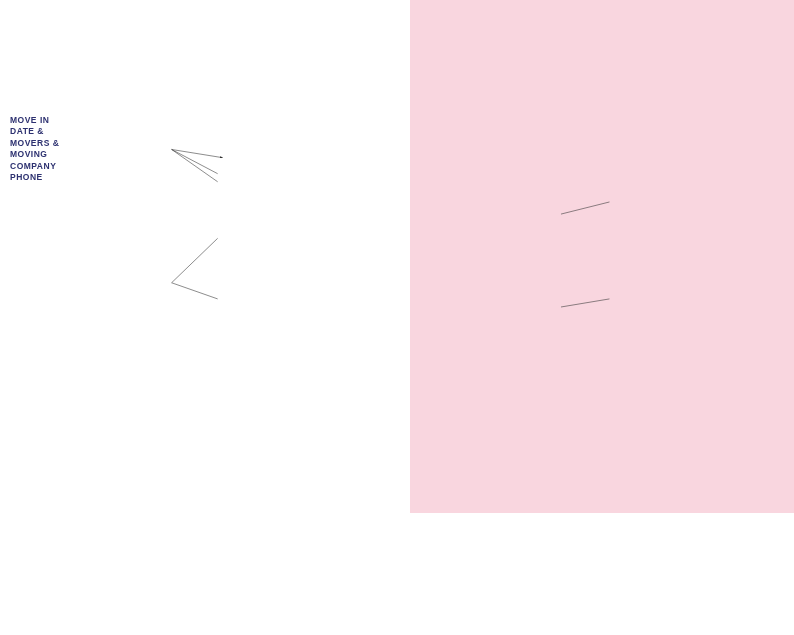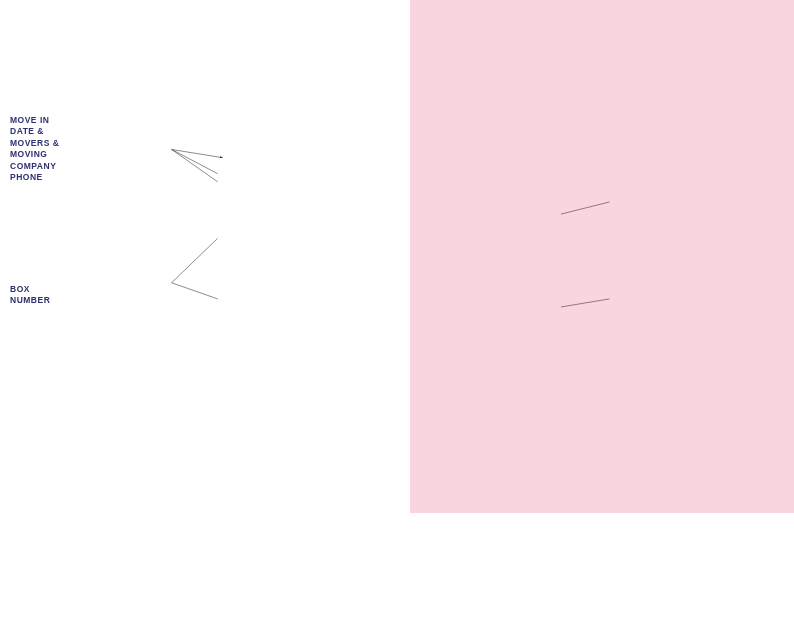--- a/index.html
+++ b/index.html
@@ -403,24 +403,20 @@
   <div class="main-area">
 
     <div class="left-annotations">
       <div class="annotation-group" style="margin-top:10px; margin-bottom:40px;">
         <div class="annotation-text" style="white-space:pre-line;">MOVE IN
 DATE &amp;
 MOVERS &amp;
 MOVING
 COMPANY
 PHONE</div>
-      </div>
-      <div class="annotation-group" style="margin-top:60px;">
-        <div class="annotation-text" style="white-space:pre-line;">BOX
-NUMBER</div>
       </div>
     </div>
 
     <div class="laptop-container">
       <div class="laptop-outer">
         <div class="laptop-screen">
 
           <div class="sheets-toolbar">
             <div class="toolbar-search" style="font-size:6px;color:#888;padding:2px 4px;">Rechercher dans les menus (Alt+/)</div>
             <div class="toolbar-icons">

